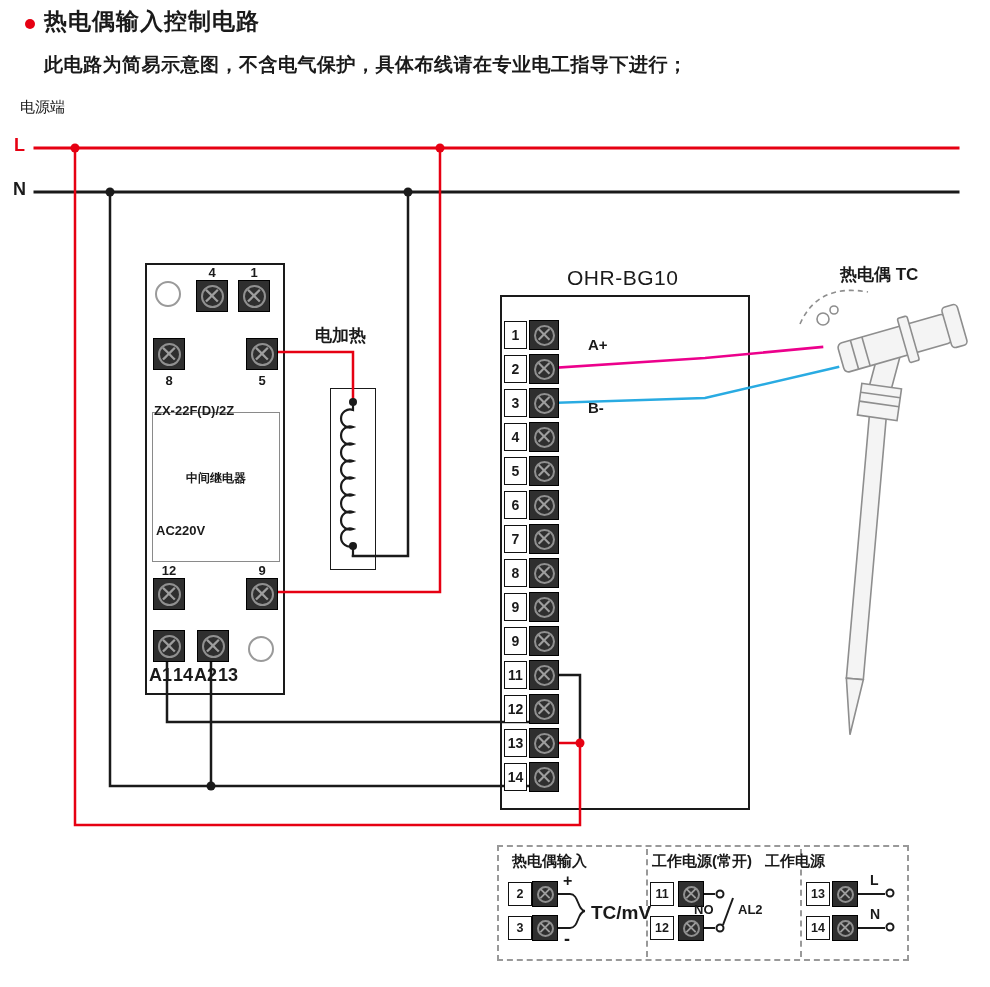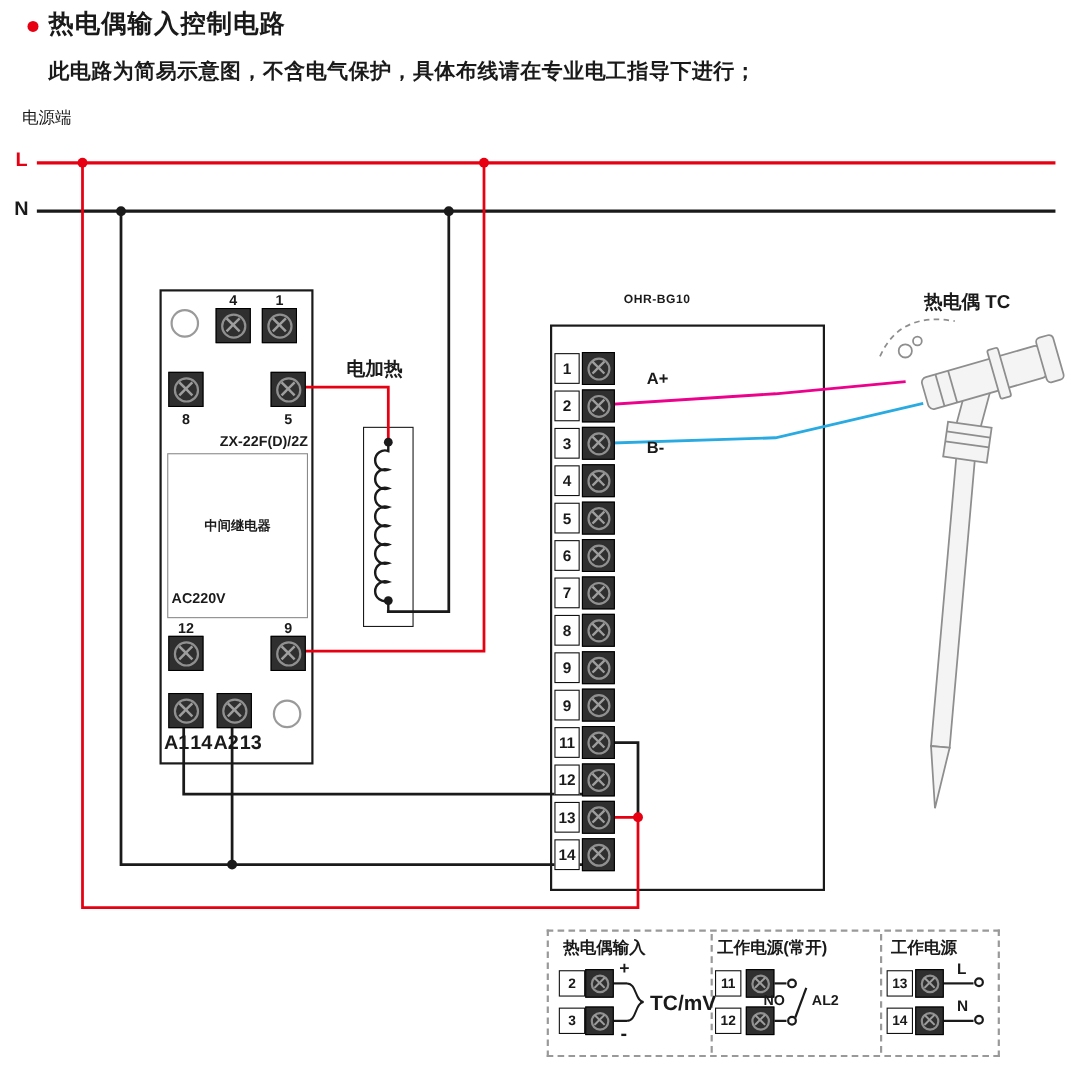--- a/index.html
+++ b/index.html
@@ -65,43 +65,43 @@
     <div class="rl" style="left:91px; top:0px; width:32px;">1</div>
     <div class="circle-term" style="left:8px; top:16px; width:26px; height:26px;"></div>
     <div class="t-screw lg" style="left:49px; top:15px;"></div>
     <div class="t-screw lg" style="left:91px; top:15px;"></div>
 
     <div class="t-screw lg" style="left:6px; top:73px;"></div>
     <div class="t-screw lg" style="left:99px; top:73px;"></div>
     <div class="rl" style="left:6px; top:108px; width:32px;">8</div>
     <div class="rl" style="left:99px; top:108px; width:32px;">5</div>
 
-    <div class="rl" style="left:7px; top:128px; width:126px; text-align:right;">ZX-22F(D)/2Z</div>
+    <div class="rl" style="left:7px; top:138px; width:126px; text-align:left;">ZX-22F(D)/2Z</div>
     <div class="abs innerbox" style="left:5px; top:147px; width:128px; height:150px;"></div>
     <div class="rl" style="left:5px; top:205px; width:128px; font-size:12px;">中间继电器</div>
-    <div class="rl" style="left:9px; top:271px; width:100px; text-align:left;">AC220V</div>
+    <div class="rl" style="left:9px; top:258px; width:100px; text-align:left;">AC220V</div>
 
     <div class="rl" style="left:6px; top:298px; width:32px;">12</div>
     <div class="rl" style="left:99px; top:298px; width:32px;">9</div>
     <div class="t-screw lg" style="left:6px; top:313px;"></div>
     <div class="t-screw lg" style="left:99px; top:313px;"></div>
 
     <div class="t-screw lg" style="left:6px; top:365px;"></div>
     <div class="t-screw lg" style="left:50px; top:365px;"></div>
     <div class="circle-term" style="left:101px; top:371px; width:26px; height:26px;"></div>
     <div class="rl rl12" style="left:2px; top:400px; width:22px;">A1</div>
     <div class="rl rl12" style="left:25px; top:400px; width:22px;">14</div>
     <div class="rl rl12" style="left:47px; top:400px; width:22px;">A2</div>
     <div class="rl rl12" style="left:70px; top:400px; width:22px;">13</div>
   </div>
 
   <div class="abs boldlbl" style="left:315px; top:324px; font-size:17px;">电加热</div>
   <div class="abs box" style="left:330px; top:388px; width:46px; height:182px; border-width:1.5px;"></div>
 
-  <div class="abs" style="left:567px; top:266px; font-size:11px; font-weight:700; letter-spacing:0.5px;text-align:right;">OHR-BG10</div>
+  <div class="abs" style="left:567px; top:266px; font-size:21px; font-weight:400; letter-spacing:0.5px;text-align:right;">OHR-BG10</div>
   <div class="abs box" style="left:500px; top:295px; width:250px; height:515px;"></div>
 
   <div class="trow" style="top:335px;">
       <div class="t-num">1</div>
       <div class="t-screw"></div>
     </div>
   <div class="trow" style="top:369px;">
       <div class="t-num">2</div>
       <div class="t-screw"></div>
     </div>
@@ -230,21 +230,21 @@
       <circle cx="890" cy="927" r="3.5" fill="#fff"></circle>
     </g>
   </svg>
 
   <div class="legend-box" style="left:497px; top:845px; width:412px; height:116px;"></div>
   <div class="legend-sep" style="left:646px; top:849px; height:108px;"></div>
   <div class="legend-sep" style="left:800px; top:849px; height:108px;"></div>
 
   <div class="leg-title" style="left:512px; top:852px;">热电偶输入</div>
   <div class="leg-title" style="left:652px; top:852px;">工作电源(常开)</div>
-  <div class="leg-title" style="left:810px; top:852px;">工作电源</div>
+  <div class="leg-title" style="left:765px; top:852px;">工作电源</div>
 
   <div class="t-num sm" style="left:508px; top:882px;">2</div>
   <div class="t-screw sm" style="left:532px; top:881px;"></div>
   <div class="t-num sm" style="left:508px; top:916px;">3</div>
   <div class="t-screw sm" style="left:532px; top:915px;"></div>
   <div class="leg-txt" style="left:563px; top:872px; font-size:16px;">+</div>
   <div class="leg-txt" style="left:564px; top:929px; font-size:18px;">-</div>
   <div class="leg-txt" style="left:591px; top:902px; font-size:19px;">TC/mV</div>
 
   <div class="t-num sm" style="left:650px; top:882px;">11</div>

